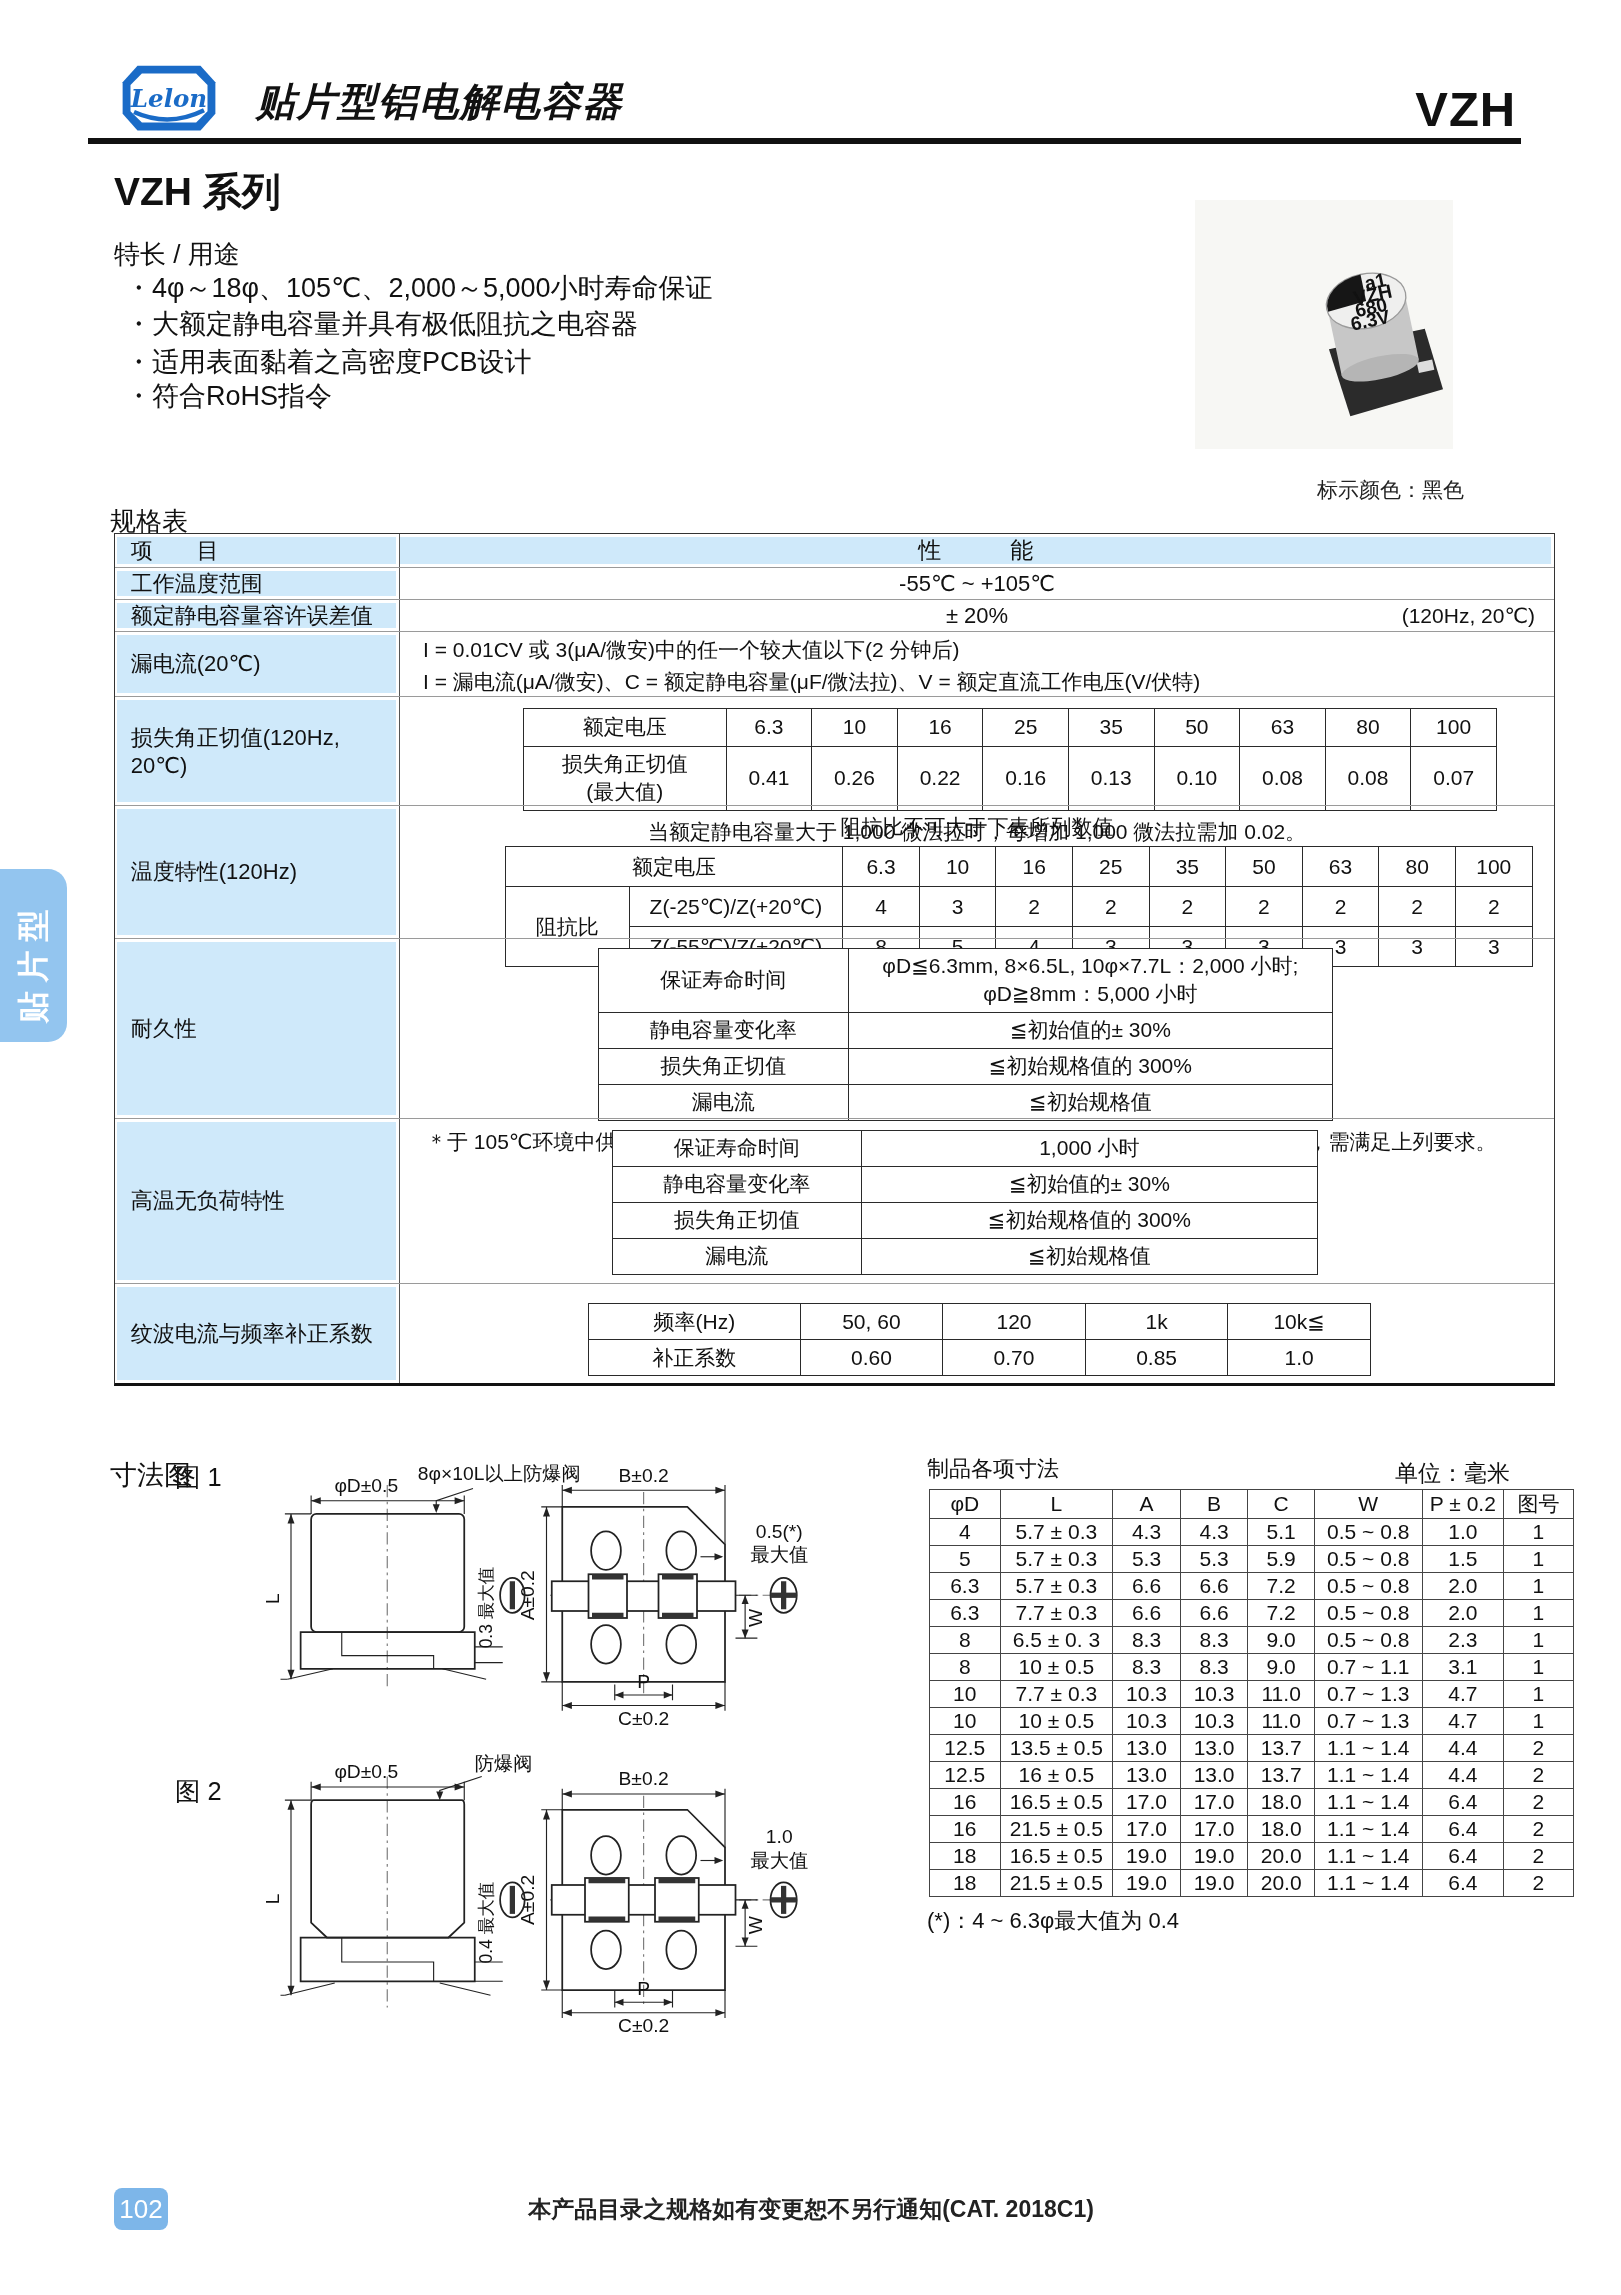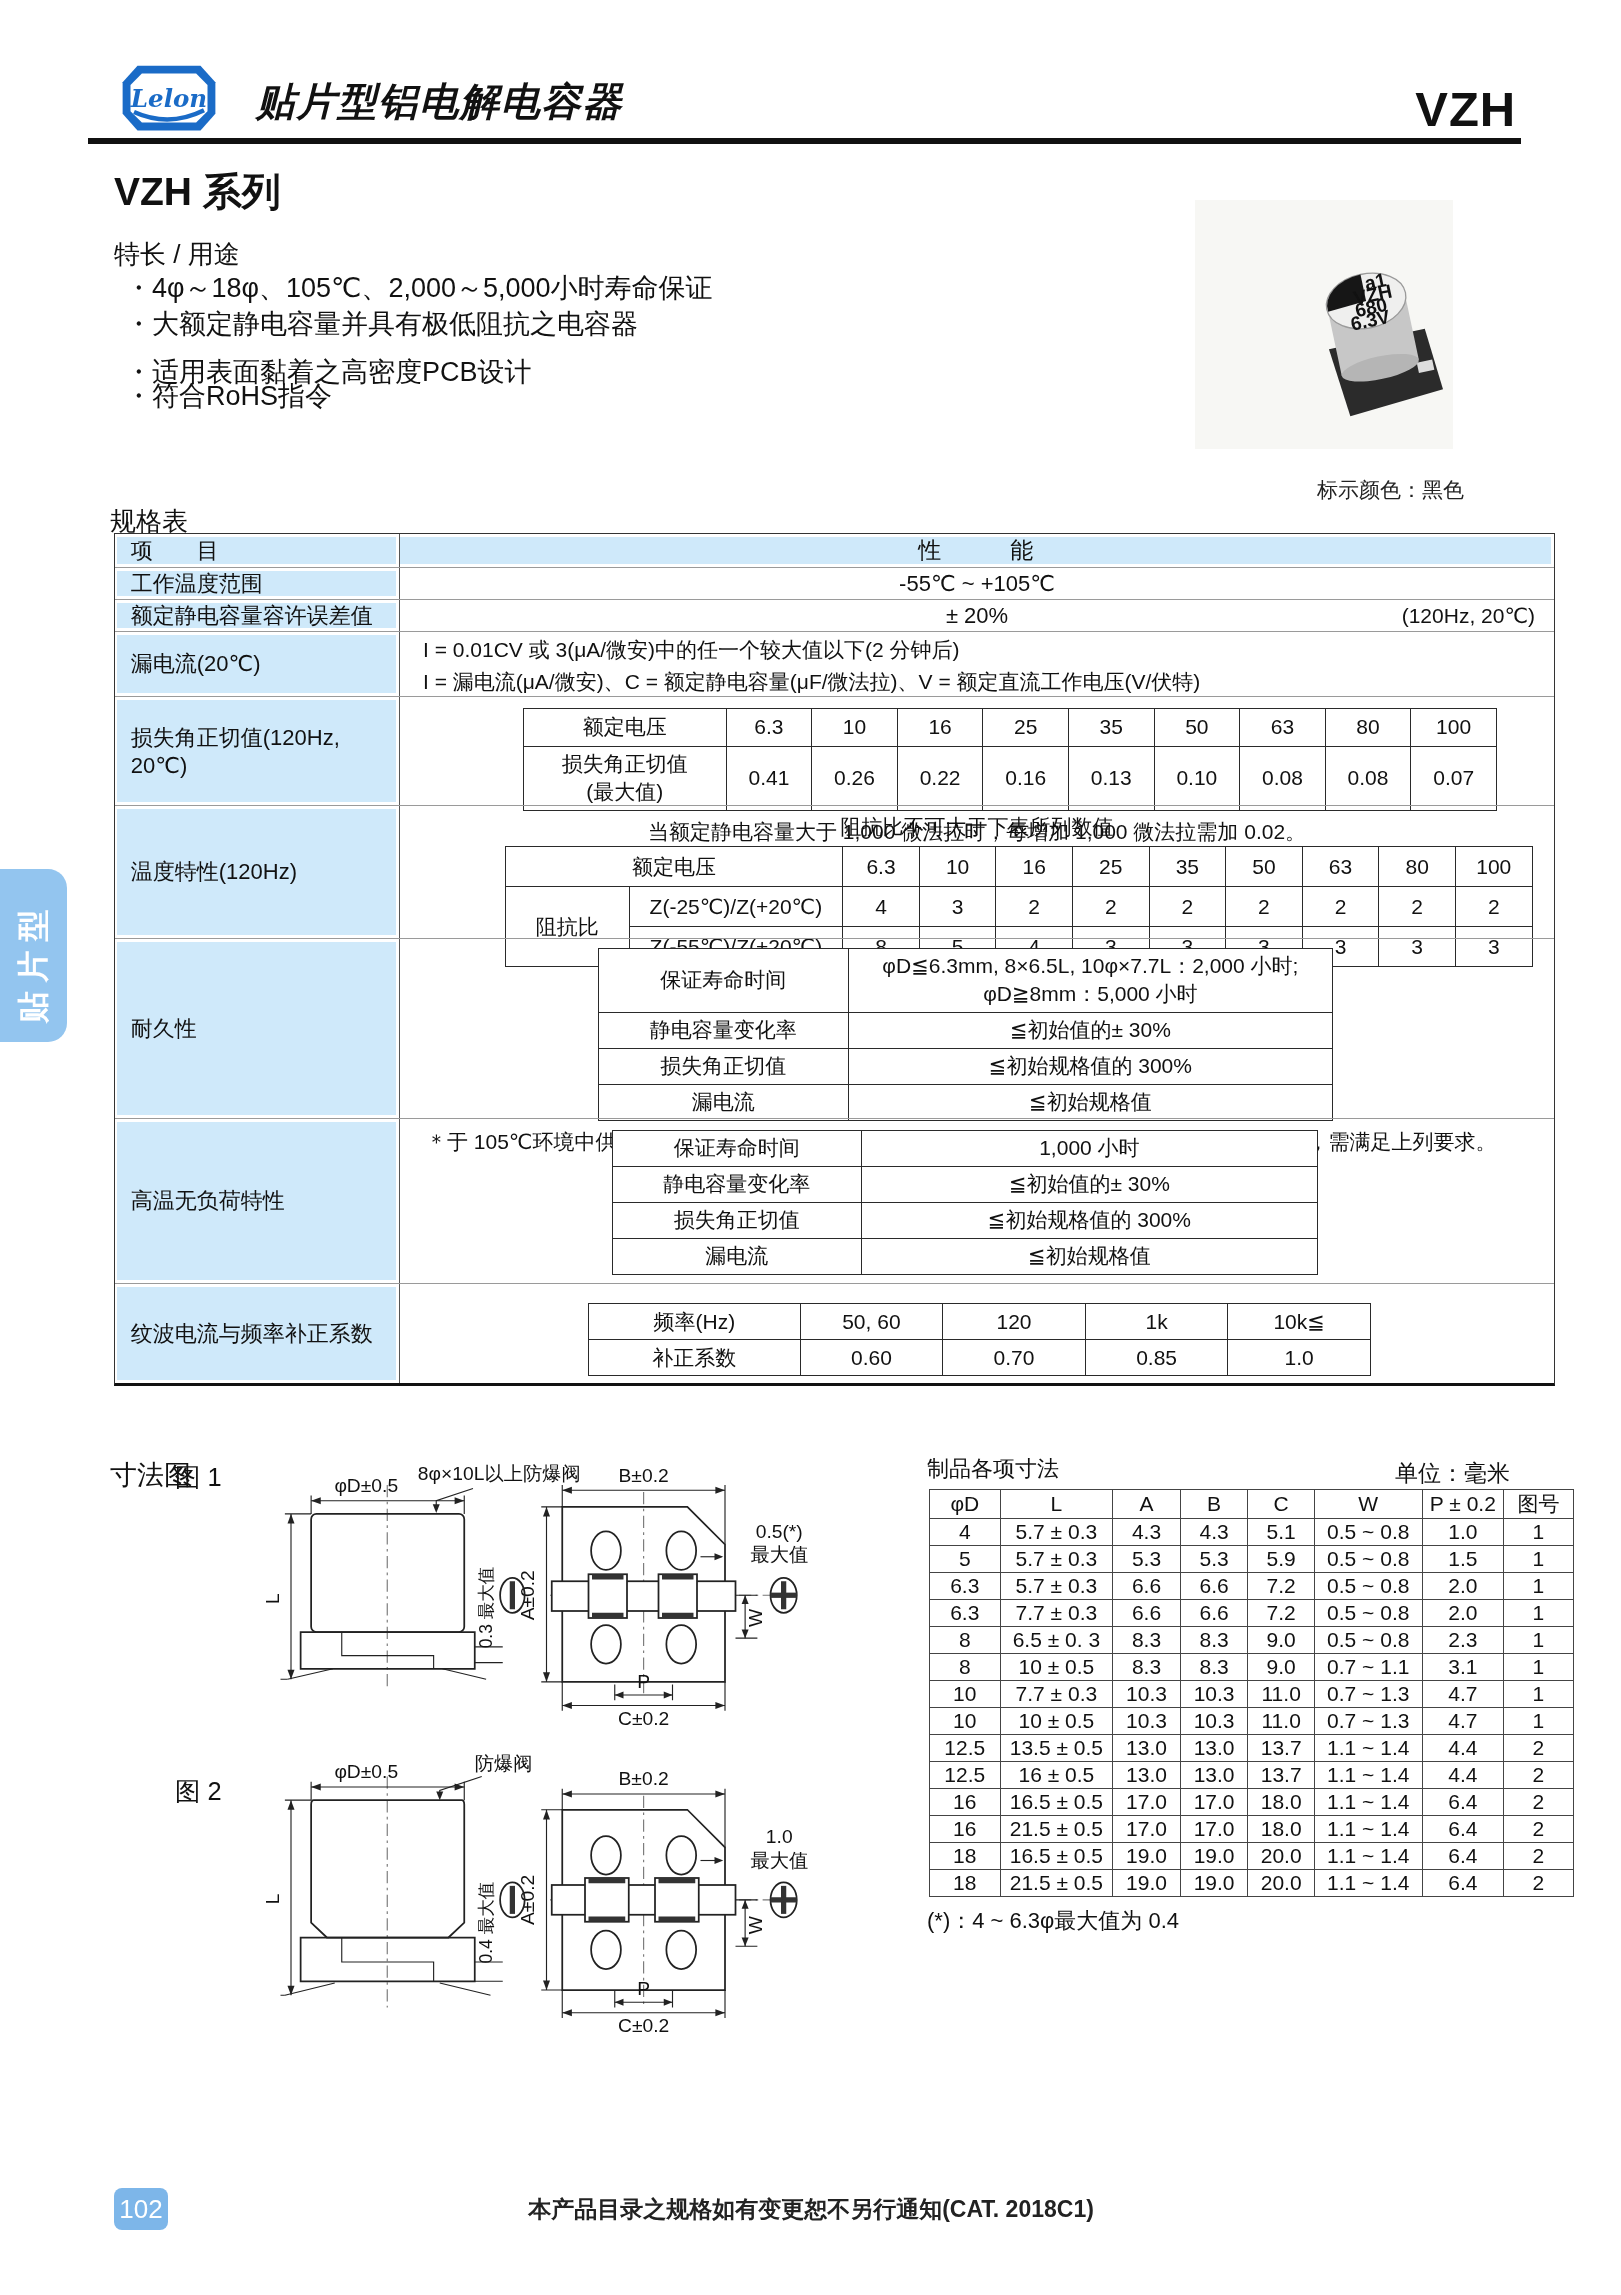--- a/index.html
+++ b/index.html
@@ -104,21 +104,21 @@
 
 <div class="abs hdr-title">贴片型铝电解电容器</div>
 <div class="abs hdr-code">VZH</div>
 <div class="abs hdr-rule"></div>
 
 <div class="abs series-title">VZH 系列</div>
 
 <div class="abs feat-head">特长 / 用途</div>
 <div class="abs feat-item" style="top:270px">・4φ～18φ、105℃、2,000～5,000小时寿命保证</div>
 <div class="abs feat-item" style="top:306px">・大额定静电容量并具有极低阻抗之电容器</div>
-<div class="abs feat-item" style="top:354px">・适用表面黏着之高密度PCB设计</div>
+<div class="abs feat-item" style="top:344px">・适用表面黏着之高密度PCB设计</div>
 <div class="abs feat-item" style="top:378px">・符合RoHS指令</div>
 
 <div class="abs photo">
   <svg width="258" height="249" viewBox="0 0 295 284">
     <g transform="rotate(-12 200 150)">
       <path d="M150,160 L262,160 L268,232 L158,240 Z" fill="#2b2b2b"></path>
       <path d="M245,196 h18 v12 h-18 z" fill="#dddddd"></path>
       <rect x="158" y="115" width="90" height="78" fill="#c7c7c7"></rect>
       <ellipse cx="203" cy="193" rx="45" ry="13" fill="#b5b5b5"></ellipse>
       <ellipse cx="203" cy="115" rx="46" ry="31" fill="#efefee" stroke="#9a9a9a" stroke-width="1.5"></ellipse>

